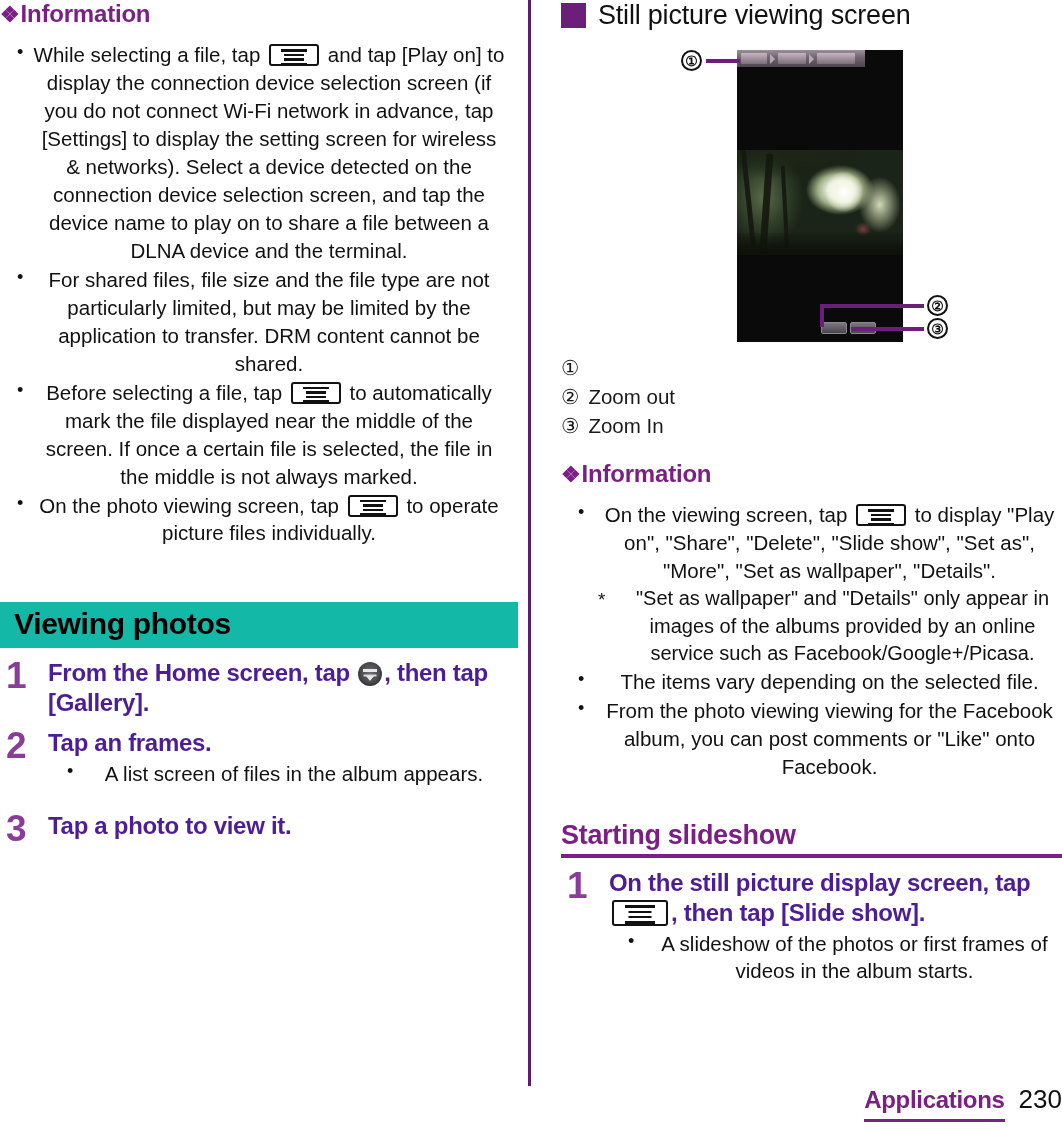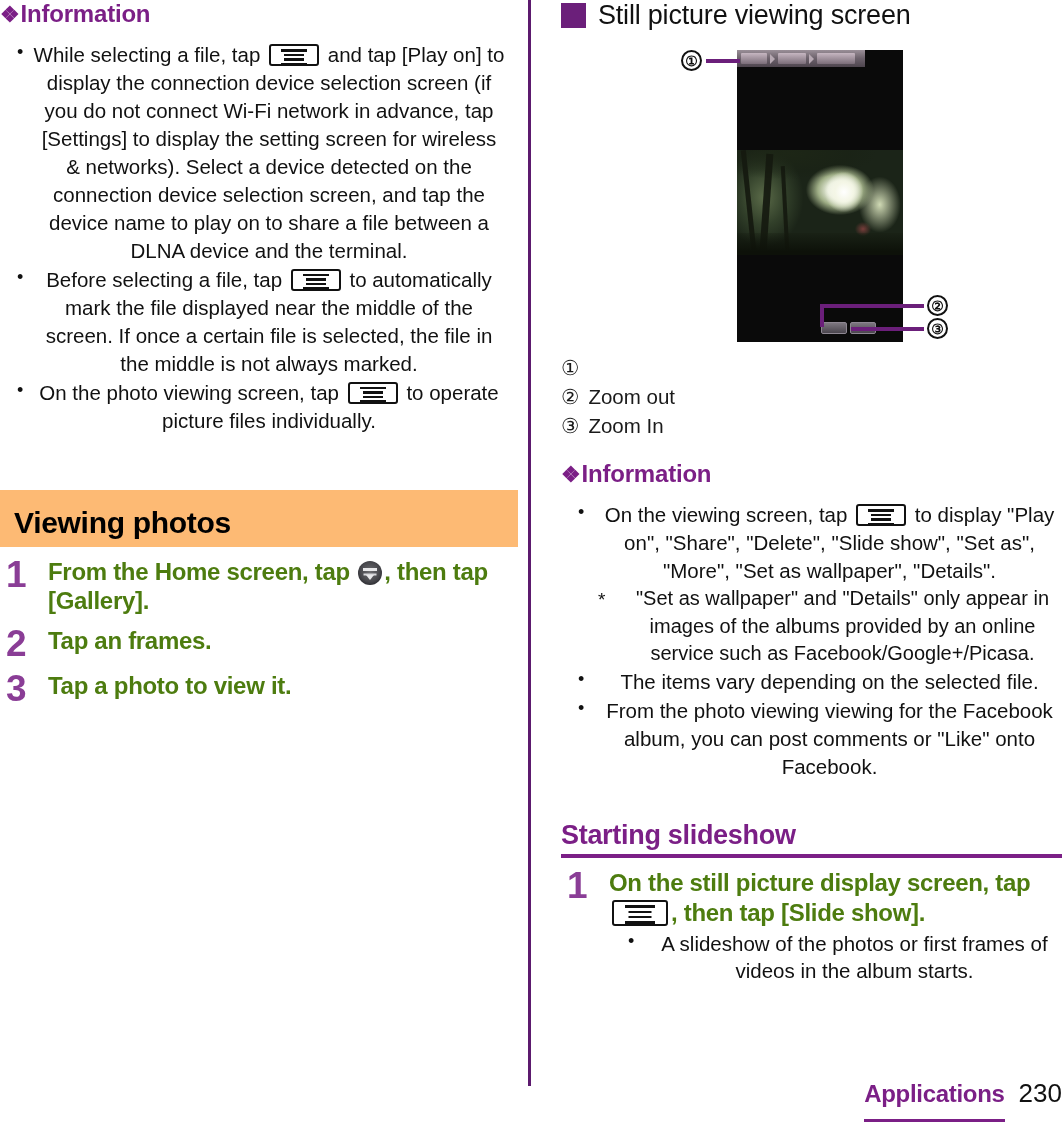--- a/index.html
+++ b/index.html
@@ -100,24 +100,24 @@
   .drawer-icon::after {
     content: ""; position: absolute; left: 8px; top: 14px;
     width: 0; height: 0;
     border-left: 4px solid transparent;
     border-right: 4px solid transparent;
     border-top: 5px solid #e8e8ea;
   }
 
   
   .section-bar {
-    background: #fdba74;
+    background: #14b8a6;
     color: #000;
     font-size: 30px; font-weight: bold;
-    padding: 16px 0 7px 14px;
+    padding: 5px 0 7px 14px;
     letter-spacing: -0.3px;
   }
 
   
   .section-underline {
     color: #7b1f86; font-size: 27px; font-weight: bold;
     letter-spacing: -0.3px;
     padding-bottom: 3px;
     border-bottom: 4px solid #7b1f86;
   }
@@ -125,21 +125,21 @@
   
   .step { display: flex; align-items: flex-start; margin-top: 10px; }
   .step-num {
     color: #8a3d96; font-weight: bold; font-size: 37px;
     line-height: 0.95; width: 48px; flex: 0 0 48px;
     text-align: left; padding-left: 6px;
   }
   .step-body { flex: 1 1 auto; }
   .step-title {
     font-size: 24px; font-weight: bold; line-height: 1.24;
-    letter-spacing: -0.3px; color: #4d7c0f;
+    letter-spacing: -0.3px; color: #4c1d95;
   }
   .step-body ul.bl { margin-top: 2px; }
   .step-body ul.bl > li { font-size: 20.5px; padding-left: 22px; }
   .step-body ul.bl > li::before { left: 6px; }
 
   
   .sq-head {
     display: flex; align-items: center; gap: 12px;
     font-size: 27px; color: #111; letter-spacing: -0.2px;
   }
@@ -223,21 +223,21 @@
   }
   .leader { position: absolute; background: #6b1f7a; }
 
   
   .footer {
     position: absolute; right: 0; bottom: 8px;
     display: flex; align-items: baseline; gap: 14px;
   }
   .footer-sec {
     color: #7b1f86; font-weight: bold; font-size: 24px;
-    border-bottom: 3px solid #7b1f86; padding-bottom: 11px;
+    border-bottom: 3px solid #7b1f86; padding-bottom: 5px;
     letter-spacing: -0.3px;
   }
   .footer-page { color: #111; font-size: 26px; }
 </style>
 </head>
 <body>
 
 <div class="page">
 
   <div class="col-divider"></div>
@@ -245,20 +245,23 @@
   <div class="col-left">
 
     <div class="info-head">
       <span class="info-diamond">❖</span>
         <span>Information</span>
     </div>
 
     <ul class="bl">
       <li>
         <span>While selecting a file, tap </span><span class="menukey"><i></i><i></i><i></i><i></i></span><span> and tap [Play on] to display the connection device selection screen (if you do not connect Wi-Fi network in advance, tap [Settings] to display the setting screen for wireless &amp; networks). Select a device detected on the connection device selection screen, and tap the device name to play on to share a file between a DLNA device and the terminal.</span>
+      </li>
+      <li>
+        <span>For shared files, file size and the file type are not particularly limited, but may be limited by the application to transfer. DRM content cannot be shared.</span>
       </li>
       <li>
         <span>Before selecting a file, tap </span><span class="menukey"><i></i><i></i><i></i><i></i></span><span> to automatically mark the file displayed near the middle of the screen. If once a certain file is selected, the file in the middle is not always marked.</span>
       </li>
       <li>
         <span>On the photo viewing screen, tap </span><span class="menukey"><i></i><i></i><i></i><i></i></span><span> to operate picture files individually.</span>
       </li>
     </ul>
 
     <div style="height:42px"></div>
@@ -271,20 +274,23 @@
         <div class="step-title">
           <span>From the Home screen, tap </span><span class="drawer-icon"></span><span>, then tap [Gallery].</span>
         </div>
       </div>
     </div>
 
     <div class="step">
       <div class="step-num">2</div>
       <div class="step-body">
         <div class="step-title">Tap an frames.</div>
+        <ul class="bl">
+          <li>A list screen of files in the album appears.</li>
+        </ul>
       </div>
     </div>
 
     <div class="step">
       <div class="step-num">3</div>
       <div class="step-body">
         <div class="step-title">Tap a photo to view it.</div>
       </div>
     </div>
 

